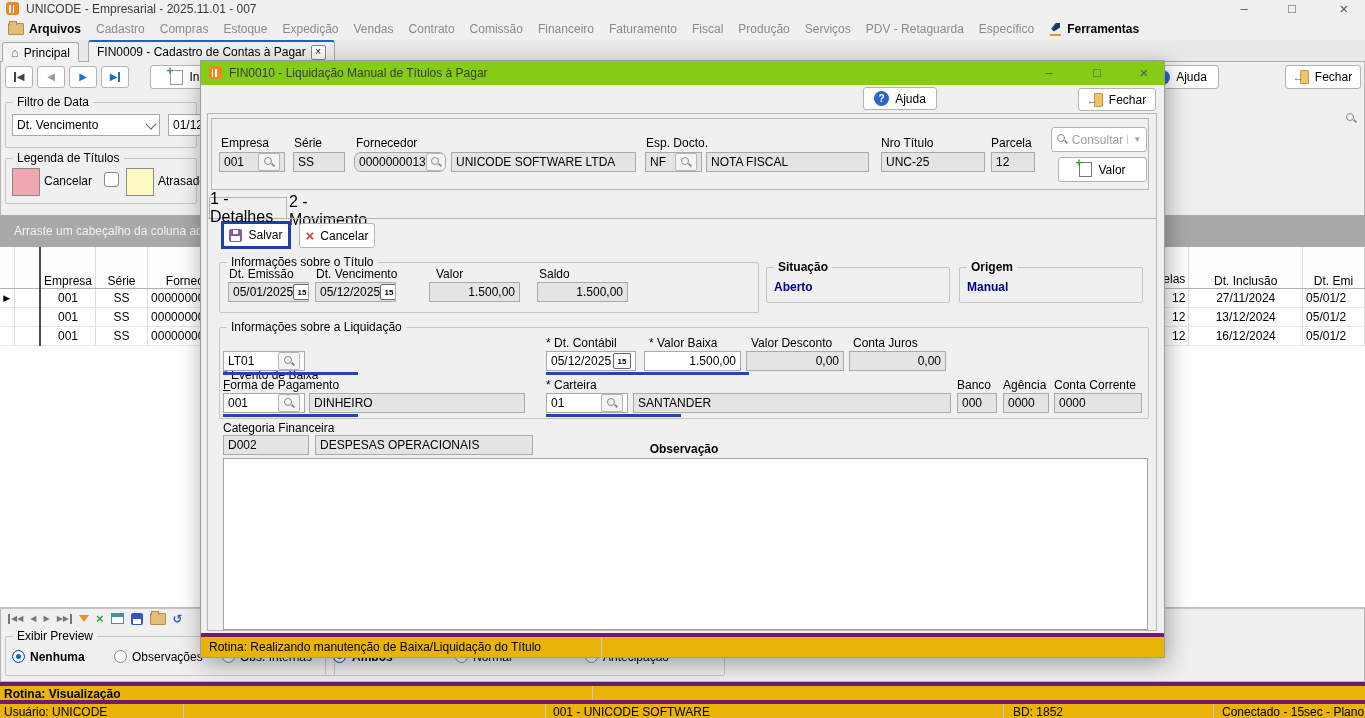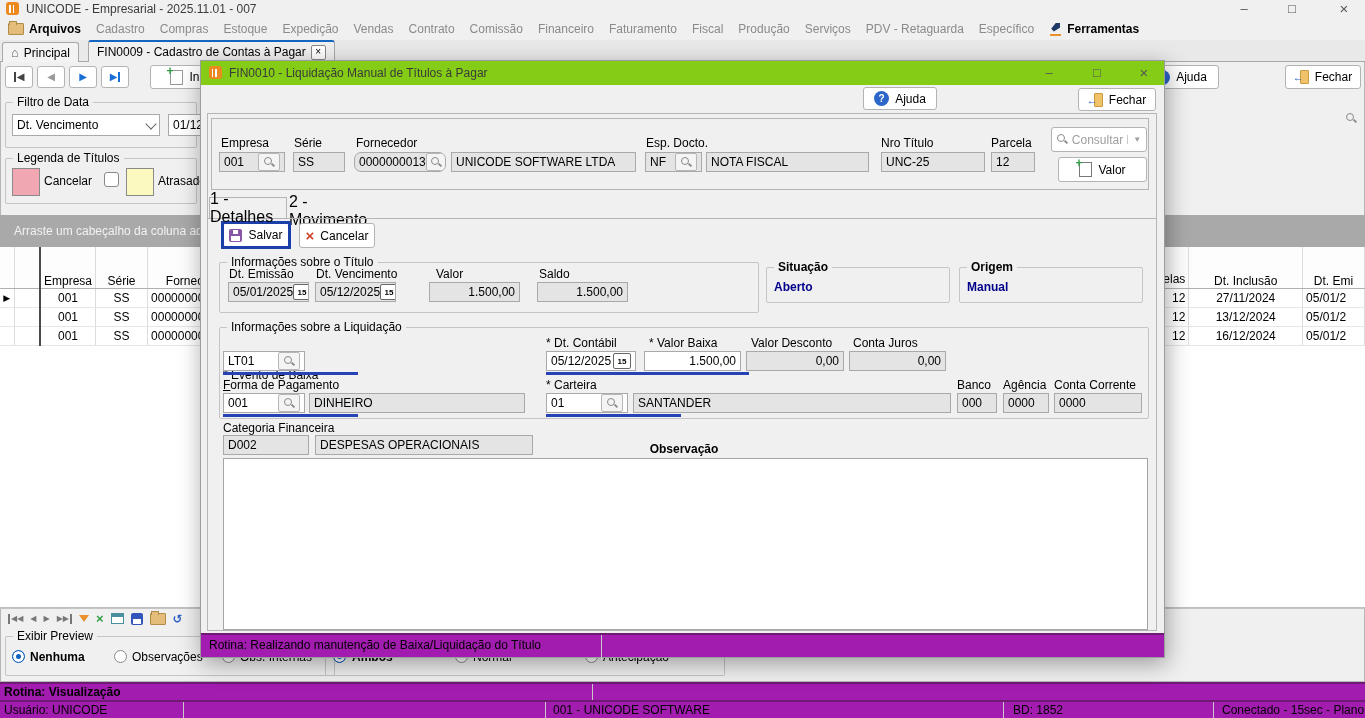--- a/index.html
+++ b/index.html
@@ -77,21 +77,21 @@
   .rnum{position:absolute;right:3px;bottom:2px;white-space:nowrap}
   .thick{border-left:2px solid #4a4a4a}
   
   .dlg{position:absolute;left:200px;top:60px;width:965px;height:598px;background:#f0f0f0;border:1px solid #9c9c9c;
        box-sizing:border-box;box-shadow:2px 6px 22px rgba(0,0,0,.35);z-index:50}
   .dlg-title{position:absolute;left:0;top:0;width:100%;height:24px;background:#84cc16}
   .wctl{position:absolute;width:24px;height:20px;top:2px;text-align:center;font-size:13px;color:#555;line-height:20px}
   .panel{position:absolute;border:1px solid #b5b5b5;box-sizing:border-box}
   .dtab{position:absolute;height:21px;box-sizing:border-box;display:flex;align-items:center;justify-content:center;font-size:16px}
   .dtab.act{background:#f0f0f0;border:1px solid #b5b5b5;border-bottom:none;z-index:2}
-  .statusband{position:absolute;background:#a21caf;border-top:2px solid #701a75;box-sizing:border-box;font-size:12px}
+  .statusband{position:absolute;background:#eab308;border-top:4px solid #701a75;box-sizing:border-box;font-size:12px}
   .vdiv{position:absolute;width:1px;background:#c9c9c9}
 </style>
 </head>
 <body>
 
 <div class="screen">
 
   <div class="abs" style="left:0;top:0;width:1365px;height:18px;">
     <span class="bldg" style="left:6px;top:2px;"></span>
     <span class="L" style="left:26px;top:3px;color:#3a3a3a;">UNICODE - Empresarial - 2025.11.01 - 007</span>

